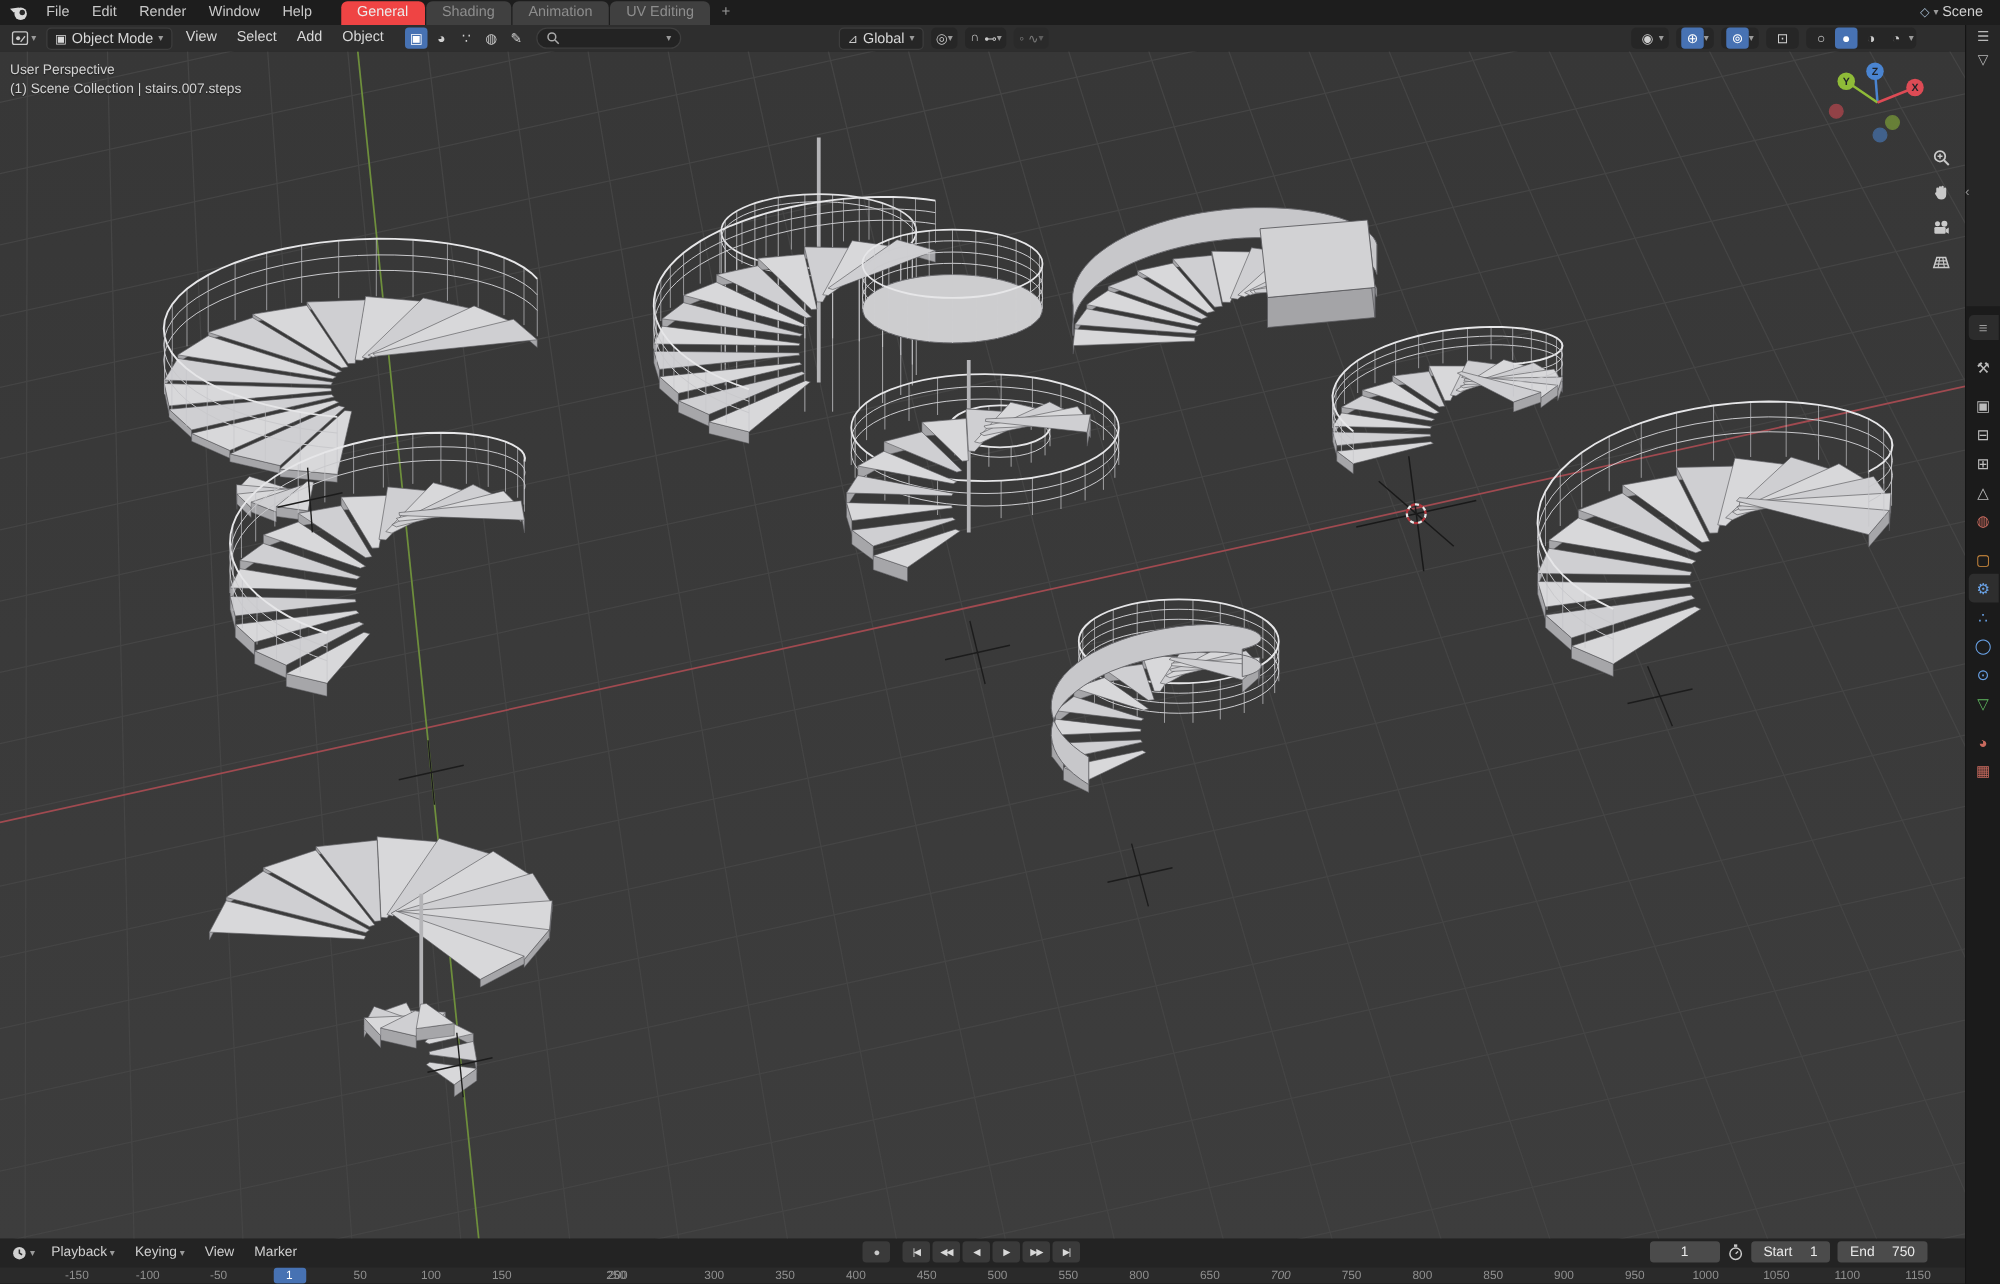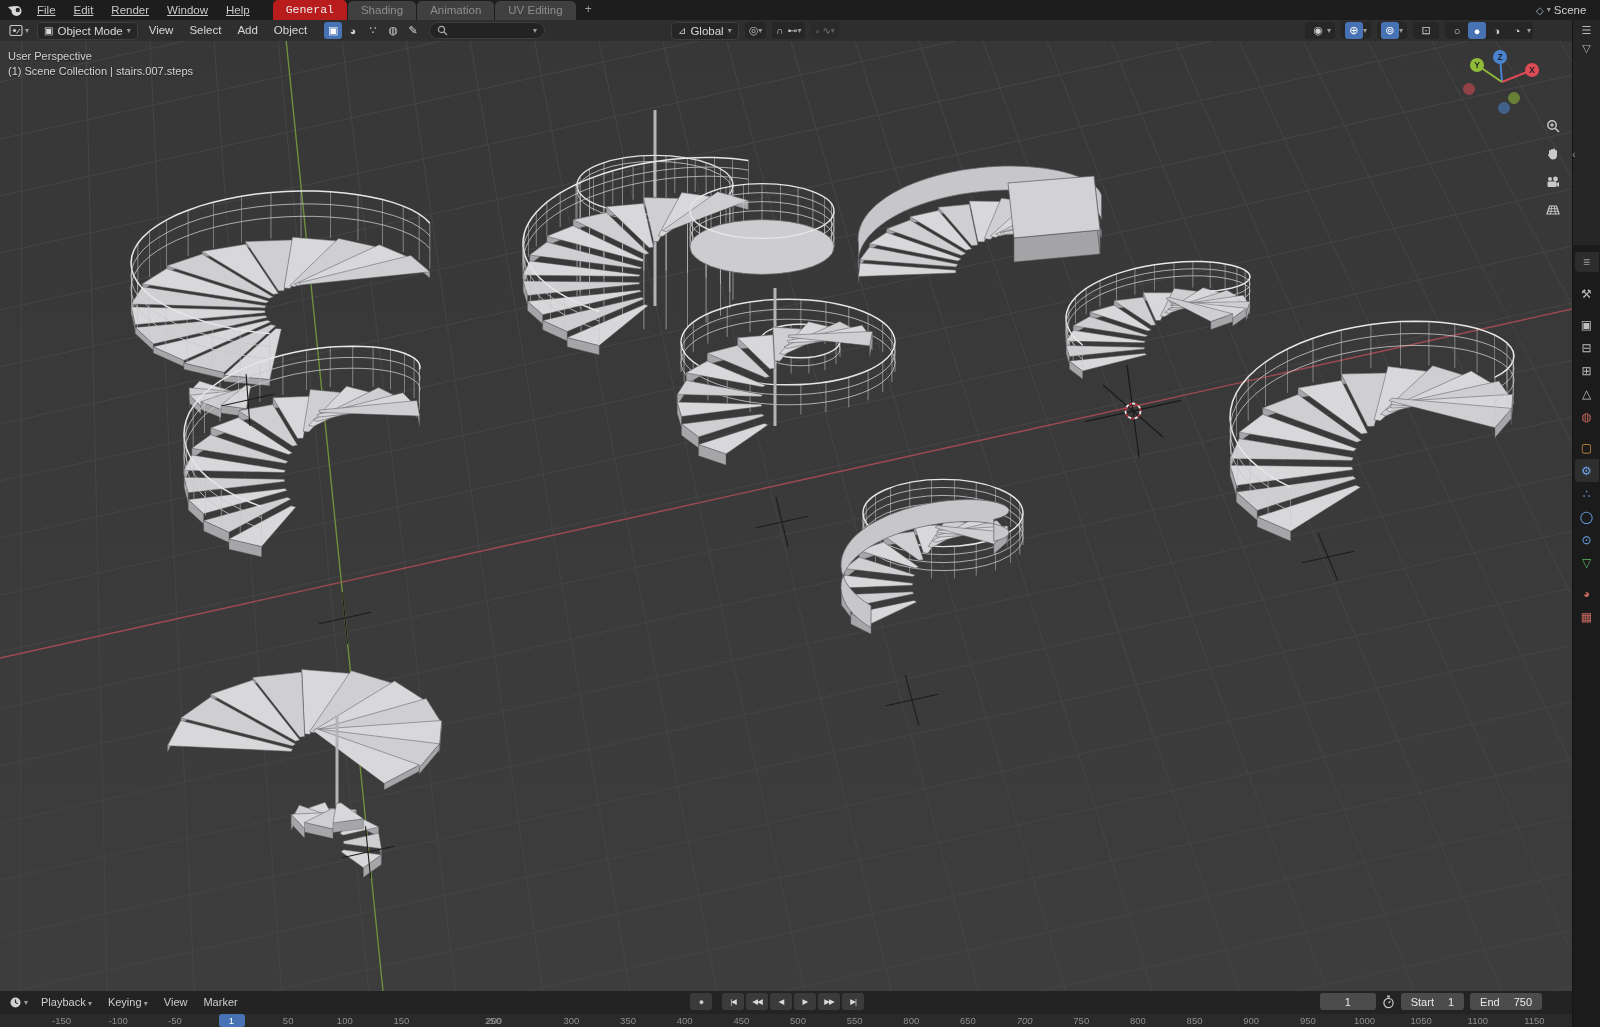--- a/index.html
+++ b/index.html
@@ -1,24 +1,24 @@
 <!DOCTYPE html>
 <html><head>
 <meta charset="utf-8">
 <style>
   html,body{margin:0;padding:0;}
   body{width:1600px;height:1027px;background:#141414;overflow:hidden;position:relative;
        font-family:"Liberation Sans",sans-serif;color:#d6d6d6;-webkit-font-smoothing:antialiased;}
   .topbar{position:absolute;left:0;top:0;width:1600px;height:20px;background:#1d1d1d;
           display:flex;align-items:center;font-size:11.5px;color:#c9c9c9;z-index:30;}
   .logo{width:18px;height:16px;margin:0 4px 0 6px;display:flex;align-items:center;justify-content:center;}
-  .menu-item{padding:0 9px;line-height:20px;cursor:default;text-decoration:underline;}
+  .menu-item{padding:0 9px;line-height:20px;cursor:default;}
   .ws-tabs{display:flex;align-items:flex-end;height:20px;margin-left:14px;gap:1px;}
   .ws-tab{padding:3px 13px 4px;font-size:11.5px;color:#8d8d8d;border-radius:5px 5px 0 0;background:#404040;}
-  .ws-tab.active{background:#b91c1c;color:#ececec;font-family:Liberation Mono, monospace;}
+  .ws-tab.active{background:#ef4444;color:#ececec;}
   .ws-add{color:#9a9a9a;padding:3px 8px 4px;font-size:12px;}
   .scene-widget{position:absolute;left:1536px;top:0;height:20px;display:flex;align-items:center;
                 gap:3px;font-size:11.5px;color:#cfcfcf;white-space:nowrap;overflow:hidden;width:64px;}
   .vp-header{position:absolute;left:0;top:20px;width:1572px;height:21px;background:#2e2e2e;
              display:flex;align-items:center;font-size:11.5px;color:#d8d8d8;z-index:25;}
   .vph-btn{display:flex;align-items:center;gap:2px;padding:0 5px;height:21px;}
   .vph-menu{padding:0 8px;line-height:21px;}
   .pill{display:flex;align-items:center;gap:4px;background:#262626;border:1px solid #3d3d3d;
         border-radius:4px;height:16px;padding:0 6px;margin:0 3px;}
   .caret{font-size:8px;color:#9a9a9a;line-height:1;}

